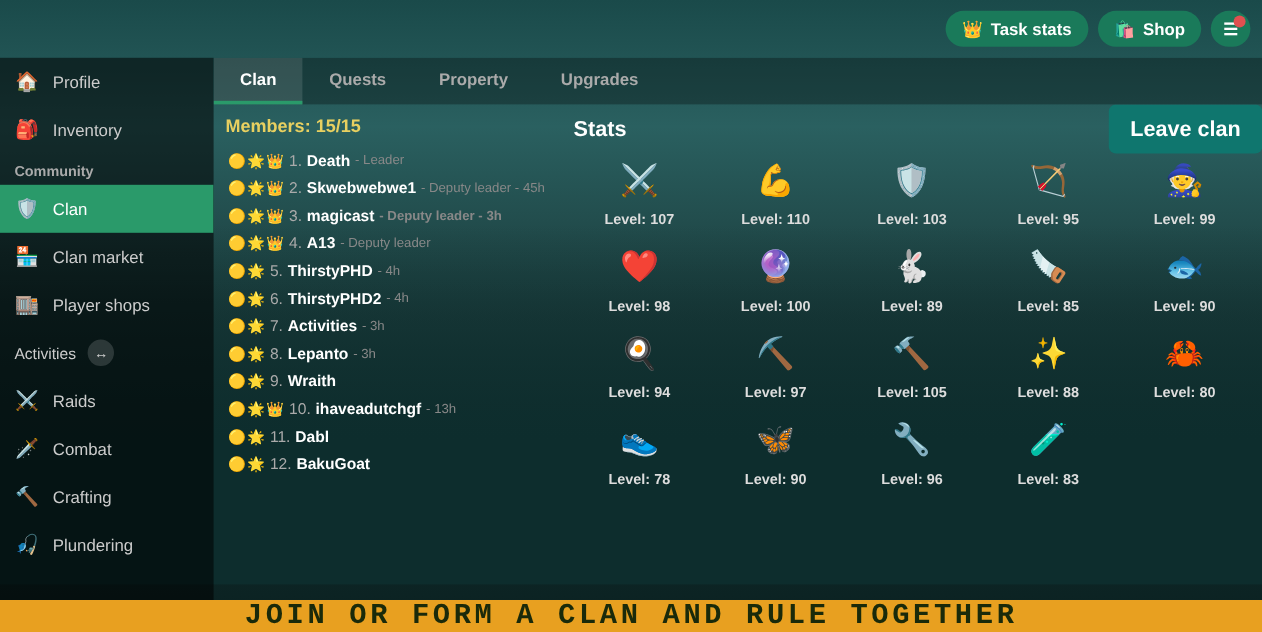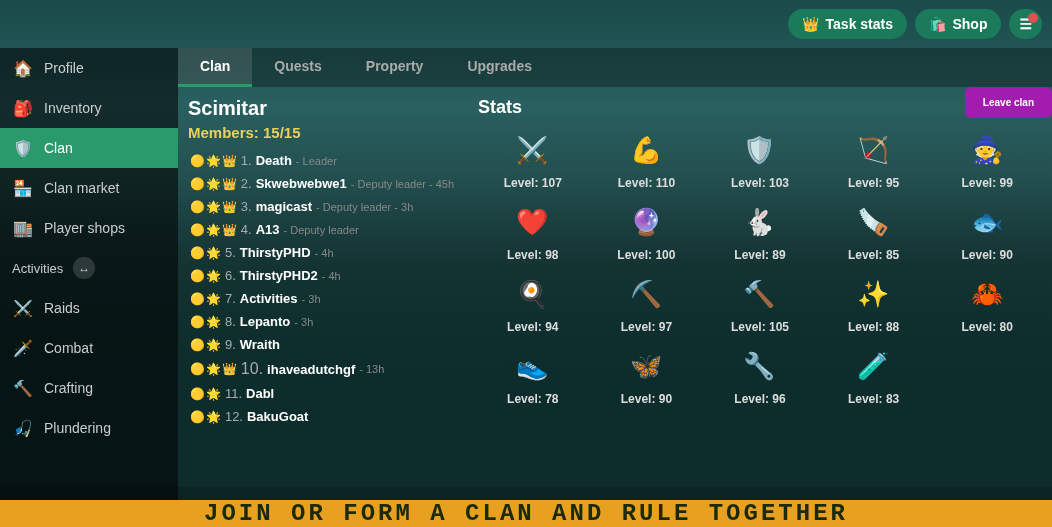--- a/index.html
+++ b/index.html
@@ -268,26 +268,26 @@
       color: #ddd;
       font-size: 12px;
       font-weight: 600;
     }
 
     
     .leave-clan-btn {
       position: absolute;
       right: 16px;
       top: 108px;
-      background: #a21caf;
+      background: #0f766e;
       color: #fff;
       border: none;
       border-radius: 6px;
       padding: 10px 18px;
-      font-size: 10px;
+      font-size: 18px;
       font-weight: 700;
       cursor: pointer;
       z-index: 10;
       text-align: right;
     }
 
     
     .bottom-banner {
       background: #e8a020;
       text-align: center;
@@ -327,20 +327,21 @@
     <div class="sidebar">
       <div class="sidebar-item">
         <div class="sidebar-icon">🏠</div>
         <span>Profile</span>
       </div>
       <div class="sidebar-item">
         <div class="sidebar-icon">🎒</div>
         <span>Inventory</span>
       </div>
 
+      <div class="sidebar-section-title">Community</div>
       <div class="sidebar-item active">
         <div class="sidebar-icon">🛡️</div>
         <span>Clan</span>
       </div>
       <div class="sidebar-item">
         <div class="sidebar-icon">🏪</div>
         <span>Clan market</span>
       </div>
       <div class="sidebar-item">
         <div class="sidebar-icon">🏬</div>
@@ -385,21 +386,20 @@
         <div class="tab">
           <span>Upgrades</span>
         </div>
       </div>
 
       <div class="panel" style="position:relative;">
 
         <button class="leave-clan-btn" style="position:absolute;top:0;right:0;">Leave clan</button>
 
         <div class="left-panel">
-          <div class="clan-name">Scimitar</div>
           <div class="members-count">Members: 15/15</div>
 
           <div class="members-list" id="members-list">
           <div class="member-item">
       <div class="member-icons">
         <span style="font-size:12px;">🟡</span>
         <span style="font-size:12px;">🌟</span>
         <span style="font-size:12px;">👑</span>
       </div>
       <span style="color:#aaa;font-size:13px;">1.</span>
@@ -417,21 +417,21 @@
       <span style="color:#888;font-size:11px;"> - Deputy leader - 45h</span>
     </div>
               <div class="member-item">
       <div class="member-icons">
         <span style="font-size:12px;">🟡</span>
         <span style="font-size:12px;">🌟</span>
         <span style="font-size:12px;">👑</span>
       </div>
       <span style="color:#aaa;font-size:13px;">3.</span>
       <span style="color:#fff;font-weight:600;font-size:13px;"> magicast</span>
-      <span style="color:#888;font-size:11px;"> - Deputy leader - 3h</span>
+      <span style="color:#888;font-size:11px;font-weight:bold;"> - Deputy leader - 3h</span>
     </div>
               <div class="member-item">
       <div class="member-icons">
         <span style="font-size:12px;">🟡</span>
         <span style="font-size:12px;">🌟</span>
         <span style="font-size:12px;">👑</span>
       </div>
       <span style="color:#aaa;font-size:13px;">4.</span>
       <span style="color:#fff;font-weight:600;font-size:13px;"> A13</span>
       <span style="color:#888;font-size:11px;"> - Deputy leader</span>
@@ -485,21 +485,21 @@
       <span style="color:#aaa;font-size:13px;">9.</span>
       <span style="color:#fff;font-weight:600;font-size:13px;"> Wraith</span>
       <span style="color:#888;font-size:11px;"></span>
     </div>
               <div class="member-item">
       <div class="member-icons">
         <span style="font-size:12px;">🟡</span>
         <span style="font-size:12px;">🌟</span>
         <span style="font-size:12px;">👑</span>
       </div>
-      <span style="color:#aaa;font-size:16px;">10.</span>
+      <span style="color:#aaa;font-size:13px;">10.</span>
       <span style="color:#fff;font-weight:600;font-size:13px;"> ihaveadutchgf</span>
       <span style="color:#888;font-size:11px;"> - 13h</span>
     </div>
               <div class="member-item">
       <div class="member-icons">
         <span style="font-size:12px;">🟡</span>
         <span style="font-size:12px;">🌟</span>
 
       </div>
       <span style="color:#aaa;font-size:13px;">11.</span>

